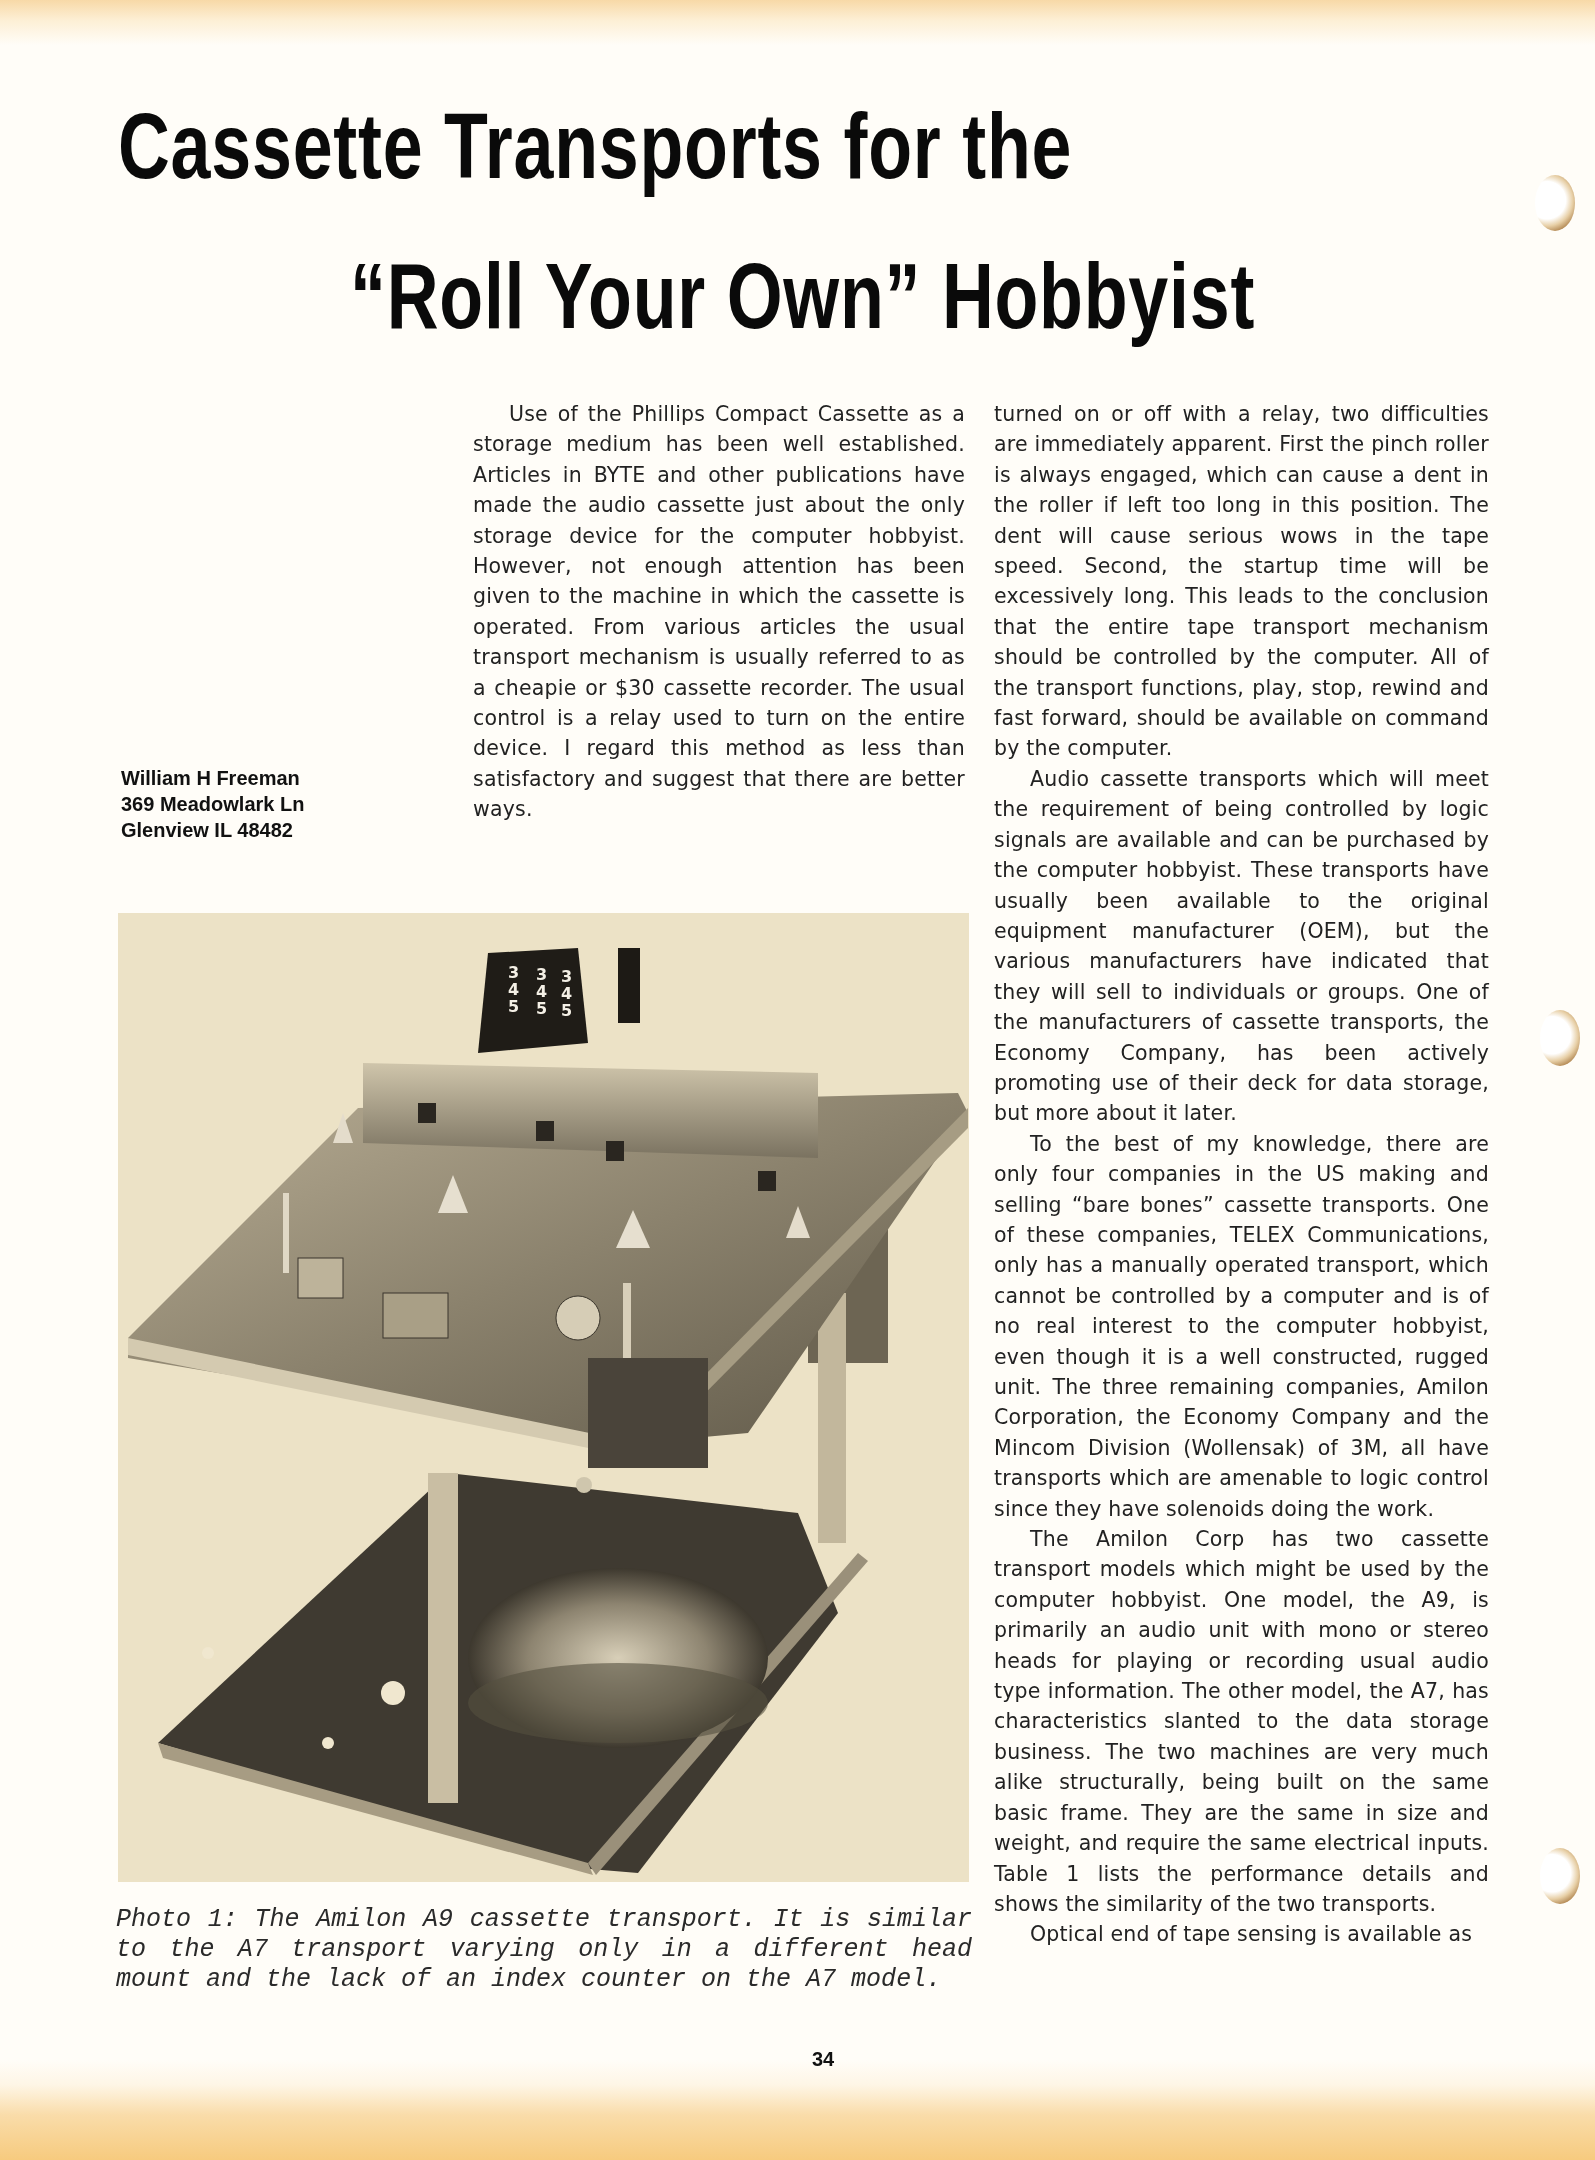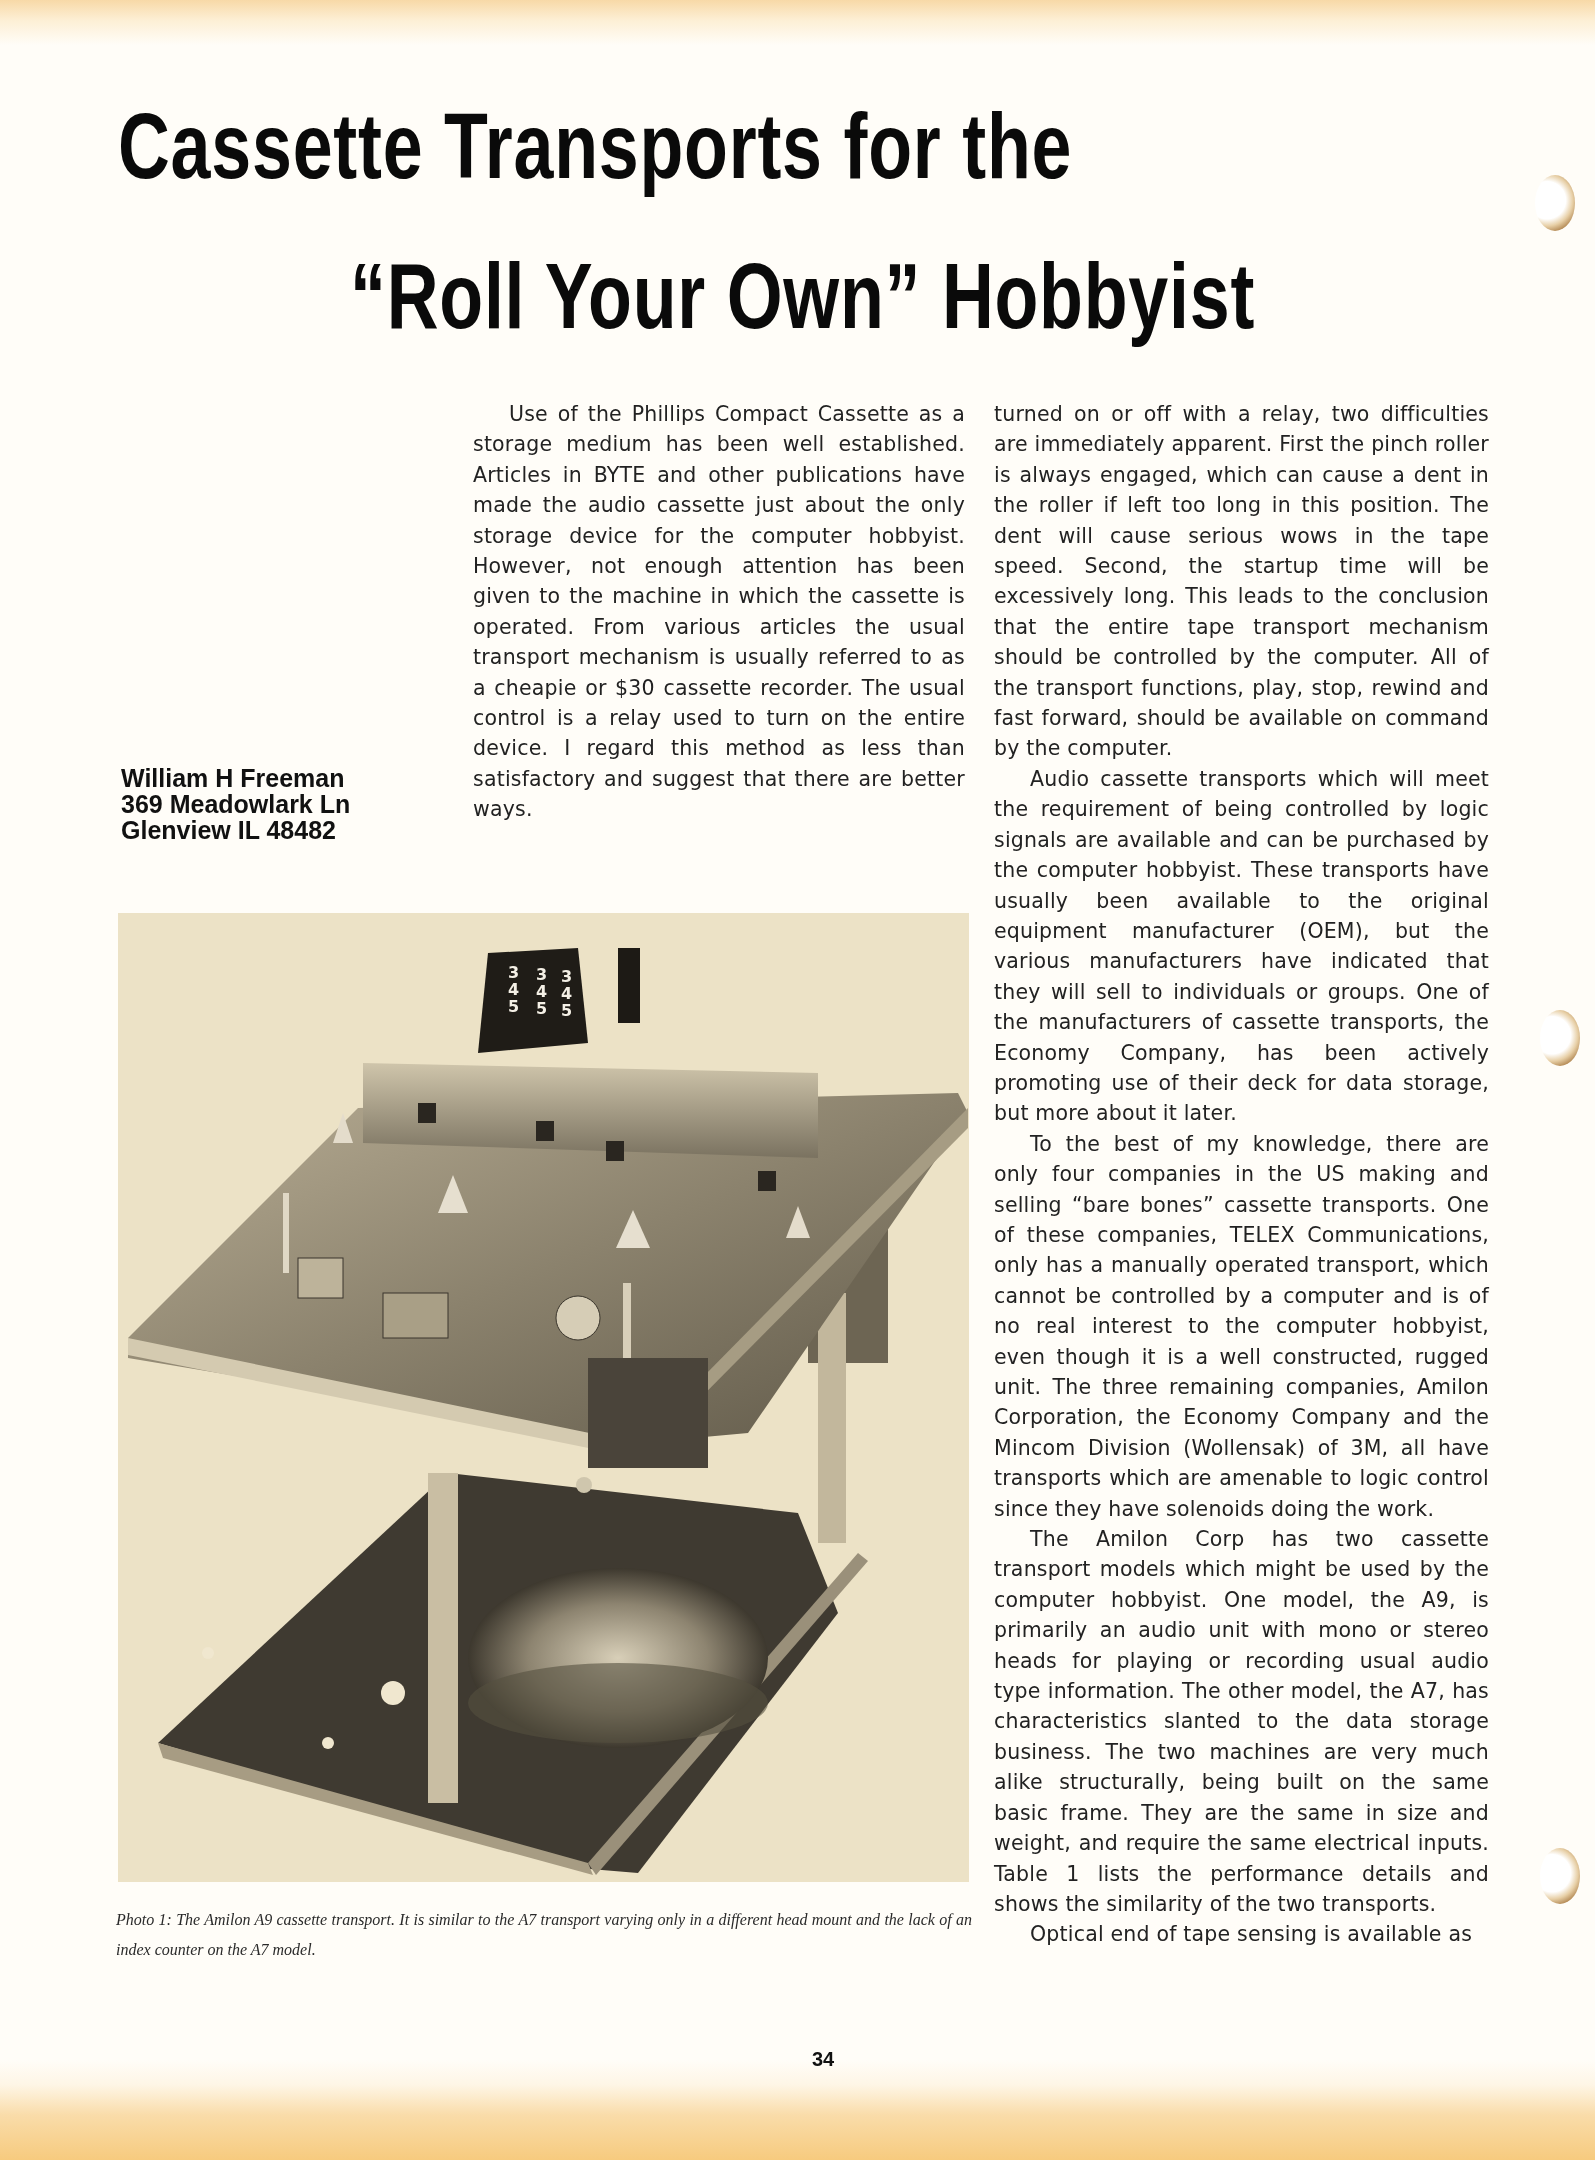--- a/index.html
+++ b/index.html
@@ -26,21 +26,21 @@
     font-family: "Liberation Sans", sans-serif; font-weight: bold;
     font-size: 92px; line-height: 1; color: #0a0a0a;
     transform: scaleX(0.78); transform-origin: left top;
     letter-spacing: 1px; white-space: nowrap;
   }
   #title-line1 { left: 118px; top: 100px; }
   #title-line2 { left: 350px; top: 250px; }
 
   .author {
     position: absolute; left: 121px; top: 765px;
-    font-size: 25px; font-weight: bold; line-height: 26px; color: #111;
+    font-size: 20px; font-weight: bold; line-height: 26px; color: #111;
   }
   .author div { white-space: nowrap; }
 
   .col {
     position: absolute; font-family: "DejaVu Sans", sans-serif;
     font-size: 20.5px; line-height: 30.4px; color: #222;
     text-align: justify; letter-spacing: 0.2px; margin-top: 13px;
   }
   .col p { margin: 0; text-indent: 36px; }
   .col p.cont { text-indent: 0; }
@@ -48,22 +48,22 @@
   #col-right { left: 994px; top: 386px; width: 495px; }
 
   .photo {
     position: absolute; left: 118px; top: 913px; width: 851px; height: 969px;
     background: #ece2c6; overflow: hidden;
   }
   .photo svg { display: block; }
 
   .caption {
     position: absolute; left: 116px; top: 1905px; width: 856px;
-    font-family: Liberation Serif, serif; font-style: italic;
-    font-size: 16px; line-height: 30px; color: #2a2a2a; text-align: justify;
+    font-family: Liberation Mono, monospace; font-style: italic;
+    font-size: 25px; line-height: 30px; color: #2a2a2a; text-align: justify;
   }
   .page-number {
     position: absolute; left: 812px; top: 2048px;
     font-weight: bold; font-size: 20px; color: #111;
   }
 </style>
 </head>
 <body>
 
 <div class="stain-top"></div>

